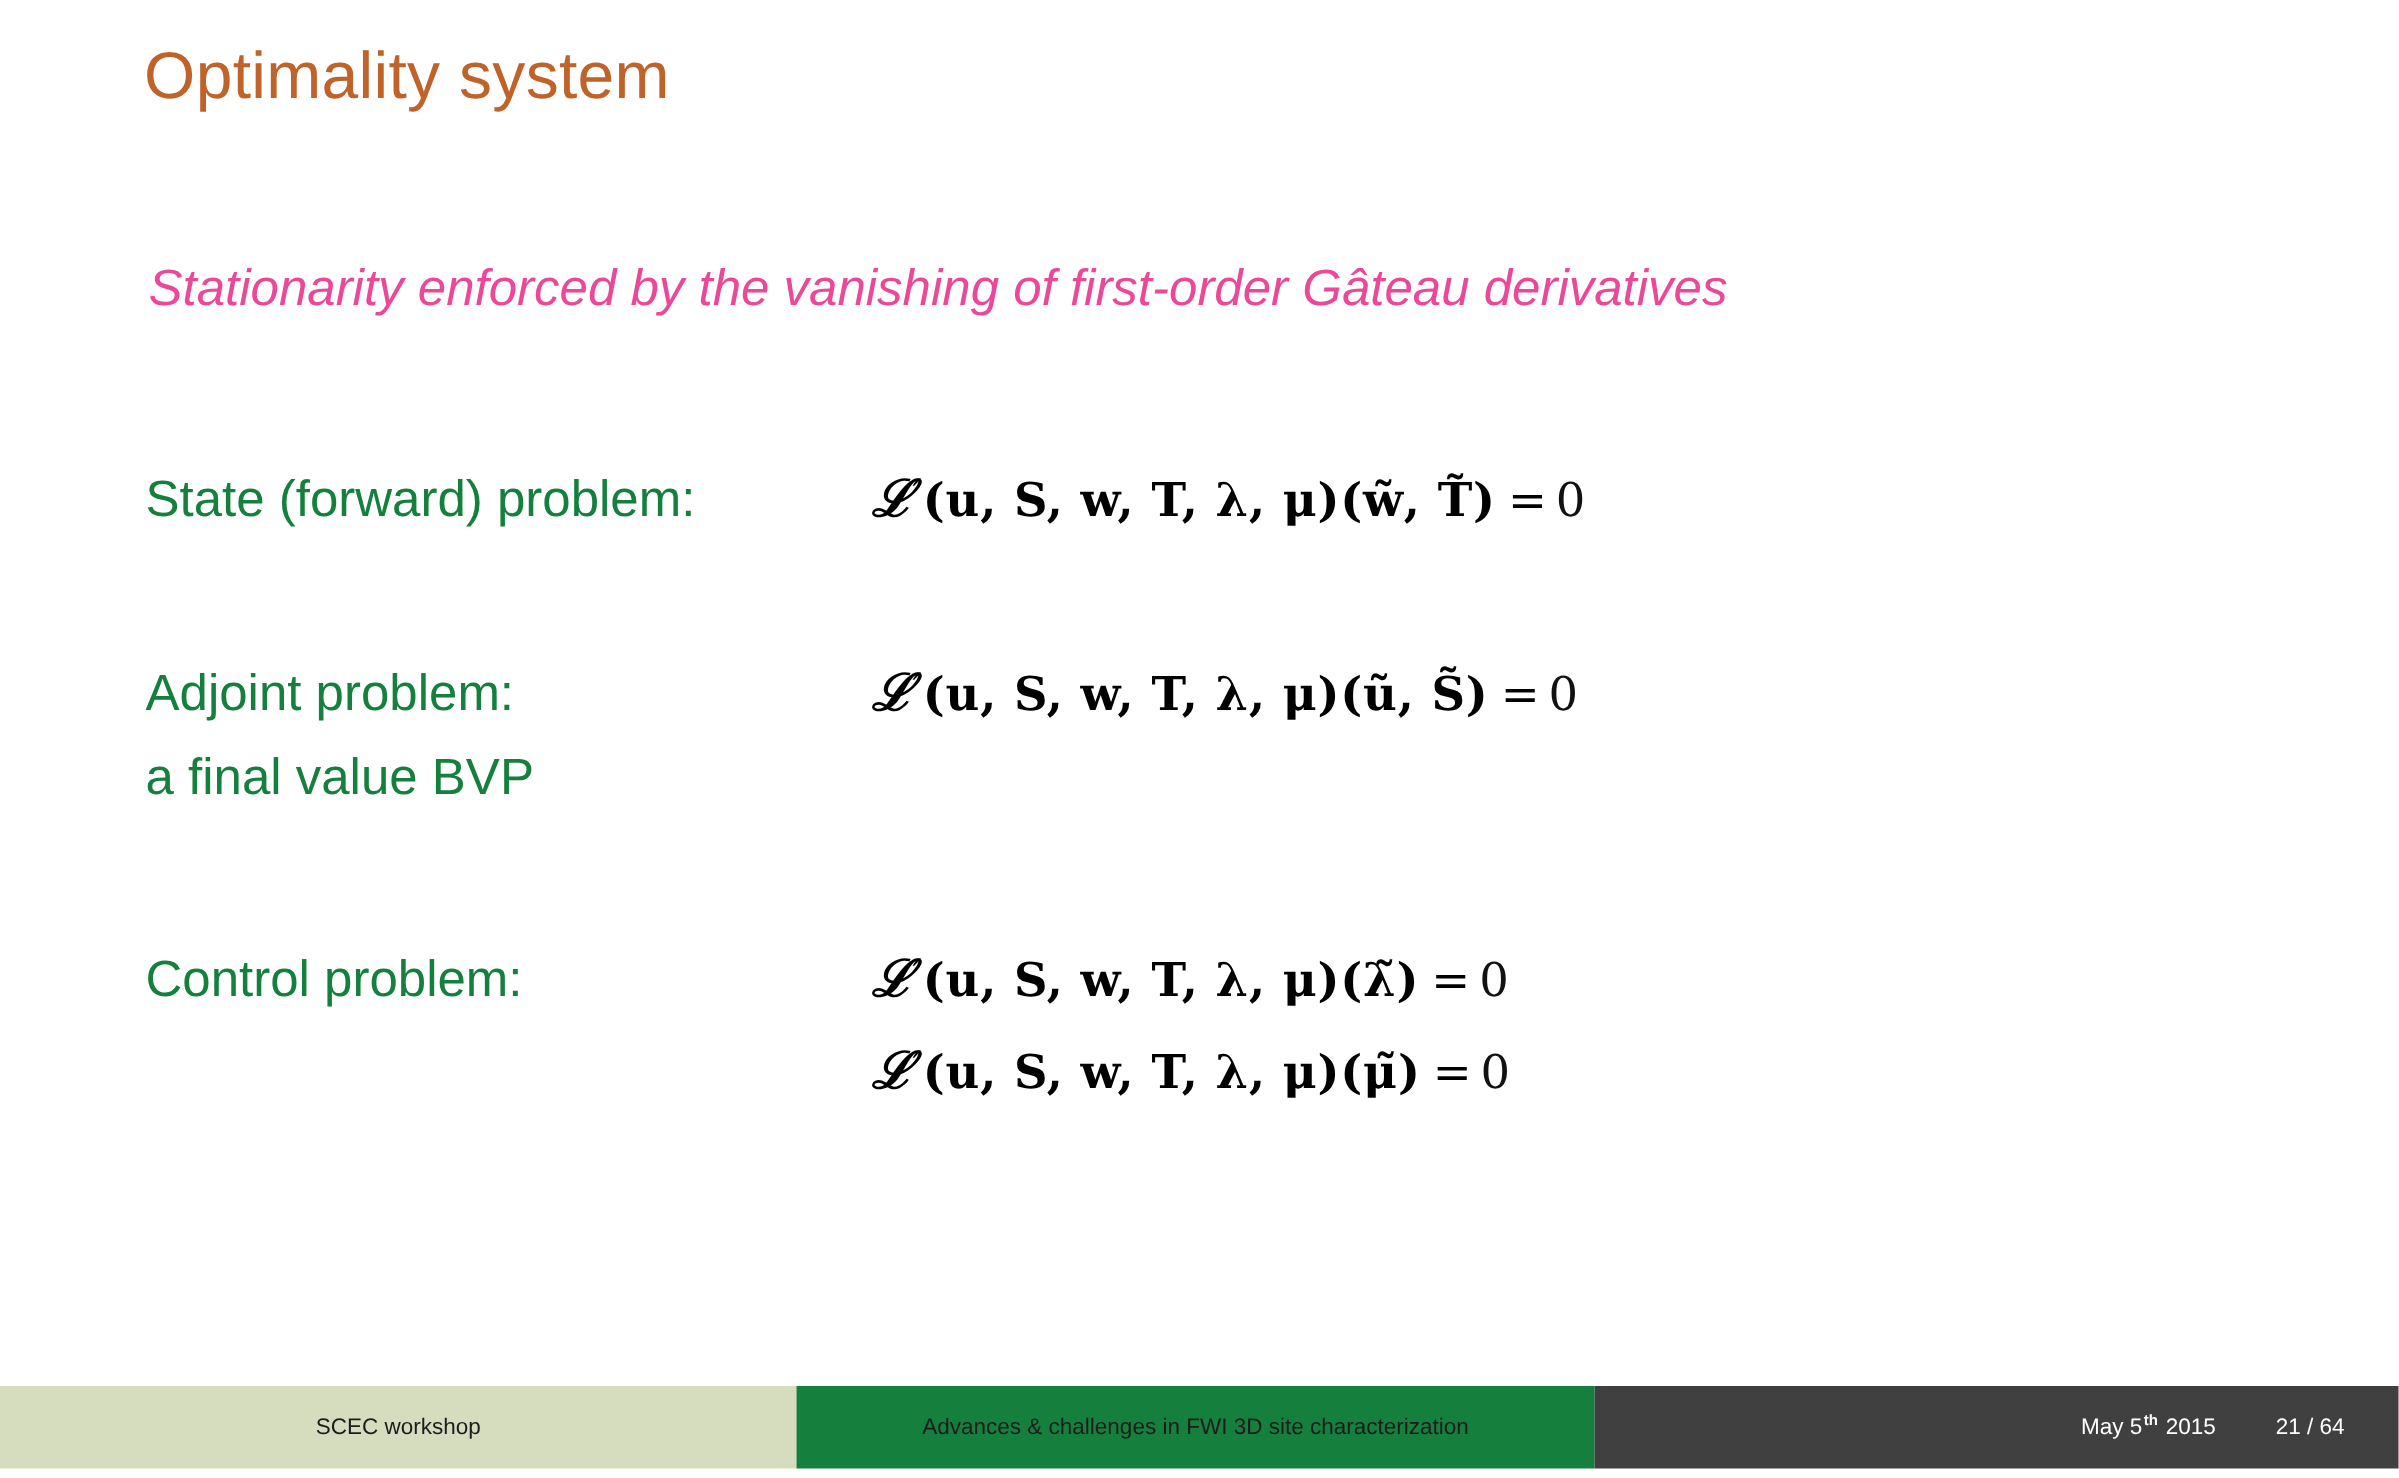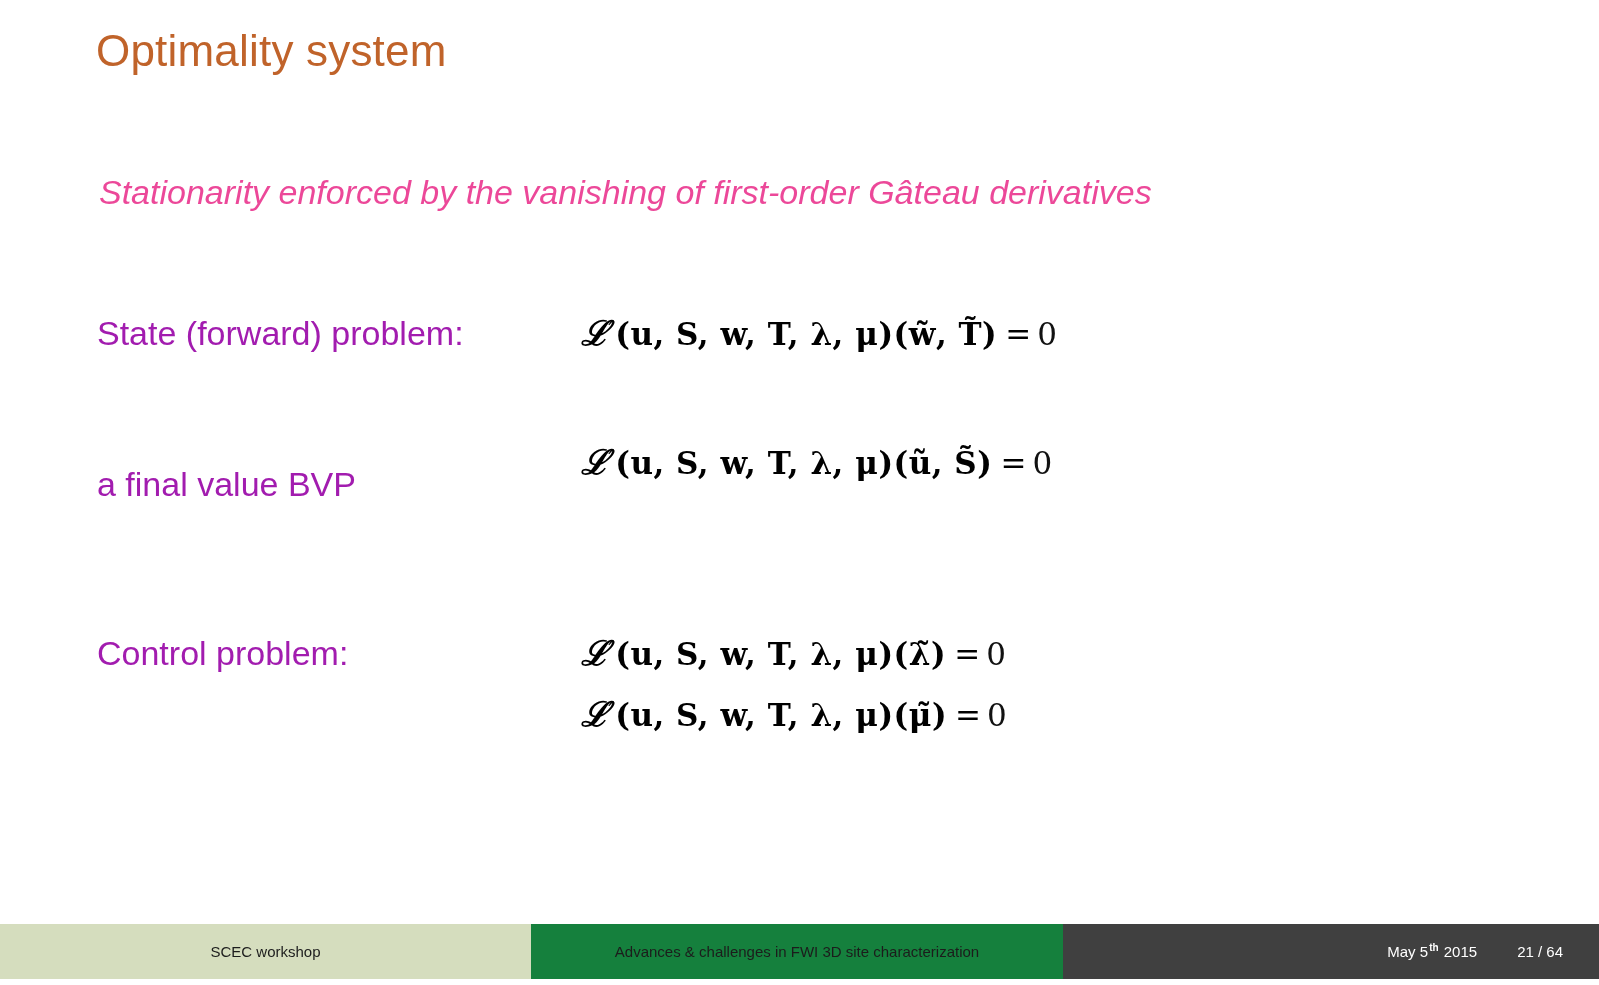--- a/index.html
+++ b/index.html
@@ -45,21 +45,21 @@
     width: 1420px;
   }
   #block-state   { top: 316px; }
   #block-adjoint { top: 445px; }
   #block-control { top: 636px; }
 
   .block-label {
     position: absolute;
     left: 0;
     top: 0;
-    color: #a21caf;
+    color: #15803d;
     font-size: 34px;
     line-height: 1.0;
     white-space: nowrap;
   }
   .block-label .label-line2 {
     display: block;
     margin-top: 22px;
   }
 
   .eq-group {
@@ -165,20 +165,21 @@
   </div>
   <div class="eq-group">
     <div class="equation">
       <span class="eq-L">ℒ</span><span class="eq-prime">′</span><span class="eq-args">(u, S, w, T, λ, μ)</span><span class="eq-args">(w̃, T̃)</span><span class="eq-eq">=</span><span class="eq-zero">0</span>
     </div>
   </div>
 </div>
 
 <div class="block" id="block-adjoint">
   <div class="block-label">
+    <span>Adjoint problem:</span>
     <span class="label-line2">a final value BVP</span>
   </div>
   <div class="eq-group">
     <div class="equation">
       <span class="eq-L">ℒ</span><span class="eq-prime">′</span><span class="eq-args">(u, S, w, T, λ, μ)</span><span class="eq-args">(ũ, S̃)</span><span class="eq-eq">=</span><span class="eq-zero">0</span>
     </div>
   </div>
 </div>
 
 <div class="block" id="block-control">

